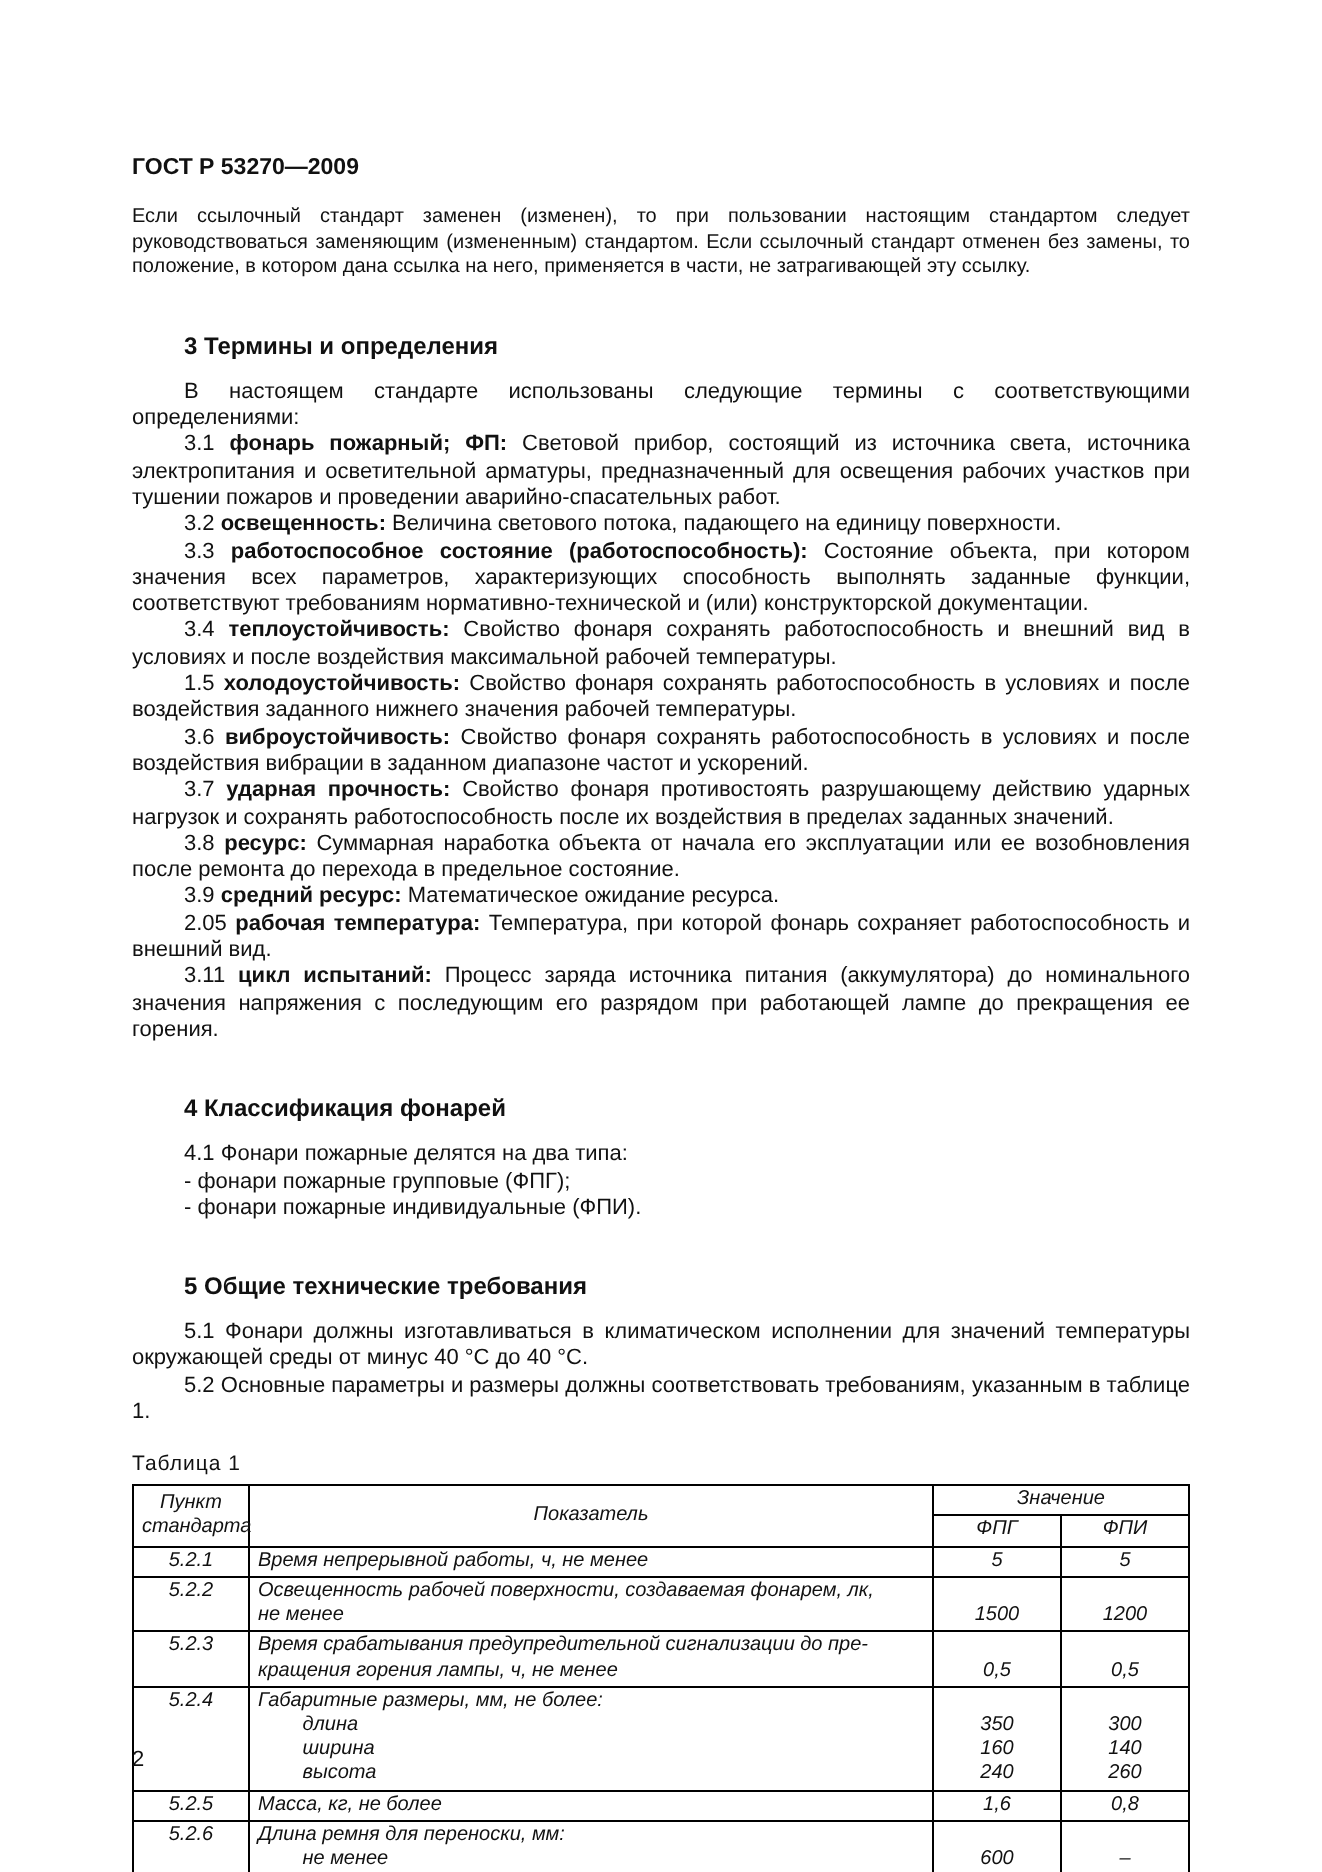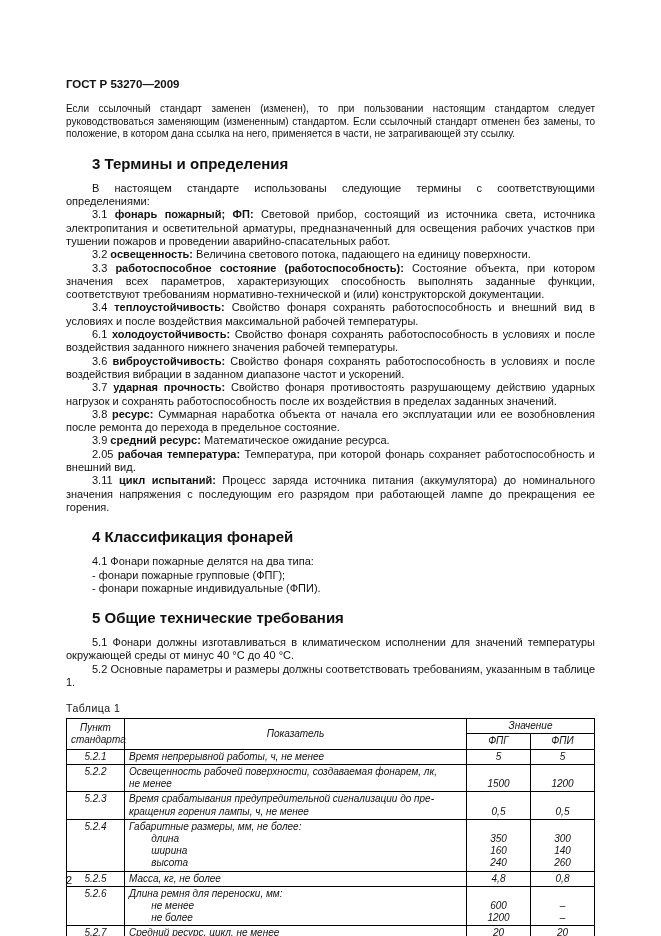--- a/index.html
+++ b/index.html
@@ -8,21 +8,21 @@
     width: 661px; height: 936px;
     background: #ffffff;
     font-family: "Liberation Sans", "DejaVu Sans", sans-serif;
     color: #111111;
     position: relative;
     overflow: hidden;
   }
   .page { position: absolute; inset: 0; padding: 78px 66px 0 66px; }
   .doc-header { font-weight: bold; font-size: 11.5px; margin: 0 0 13px 0; }
   .intro { font-size: 10px; line-height: 12.6px; text-align: justify; margin: 0; }
-  h2.sec { font-size: 15px; font-weight: bold; margin: 14px 0 10px 26px; }
+  h2.sec { font-size: 12px; font-weight: bold; margin: 25px 0 10px 26px; }
   p.body { font-size: 11px; line-height: 13.3px; text-align: justify; margin: 0; }
   .ind { text-indent: 26px; }
   b.term-b { font-weight: bold; }
   .table-caption { font-size: 10.5px; margin: 13px 0 4px 0; letter-spacing: 0.5px; }
   table.gost { border-collapse: collapse; width: 100%; font-size: 10px; line-height: 12.2px; table-layout: fixed; font-style: italic; }
   table.gost th, table.gost td { border: 1px solid #000; padding: 1px 4px; }
   table.gost th { font-weight: normal; text-align: center; vertical-align: middle; }
   col.c-num { width: 58px; }
   col.c-val { width: 64px; }
   td.num { text-align: center; vertical-align: top; }
@@ -39,21 +39,21 @@
 
   <p class="intro">Если ссылочный стандарт заменен (изменен), то при пользовании настоящим стандартом следует руководствоваться заменяющим (измененным) стандартом. Если ссылочный стандарт отменен без замены, то положение, в котором дана ссылка на него, применяется в части, не затрагивающей эту ссылку.</p>
 
   <h2 class="sec">3  Термины и определения</h2>
   <p class="body ind">В настоящем стандарте использованы следующие термины с соответствующими определениями:</p>
 
   <p class="body ind"><span>3.1</span> <b class="term-b">фонарь пожарный; ФП:</b> <span>Световой прибор, состоящий из источника света, источника электропитания и осветительной арматуры, предназначенный для освещения рабочих участков при тушении пожаров и проведении аварийно-спасательных работ.</span></p>
   <p class="body ind"><span>3.2</span> <b class="term-b">освещенность:</b> <span>Величина светового потока, падающего на единицу поверхности.</span></p>
   <p class="body ind"><span>3.3</span> <b class="term-b">работоспособное состояние (работоспособность):</b> <span>Состояние объекта, при котором значения всех параметров, характеризующих способность выполнять заданные функции, соответствуют требованиям нормативно-технической и (или) конструкторской документации.</span></p>
   <p class="body ind"><span>3.4</span> <b class="term-b">теплоустойчивость:</b> <span>Свойство фонаря сохранять работоспособность и внешний вид в условиях и после воздействия максимальной рабочей температуры.</span></p>
-  <p class="body ind"><span>6.1</span> <b class="term-b">холодоустойчивость:</b> <span>Свойство фонаря сохранять работоспособность в условиях и после воздействия заданного нижнего значения рабочей температуры.</span></p>
+  <p class="body ind"><span>1.5</span> <b class="term-b">холодоустойчивость:</b> <span>Свойство фонаря сохранять работоспособность в условиях и после воздействия заданного нижнего значения рабочей температуры.</span></p>
   <p class="body ind"><span>3.6</span> <b class="term-b">виброустойчивость:</b> <span>Свойство фонаря сохранять работоспособность в условиях и после воздействия вибрации в заданном диапазоне частот и ускорений.</span></p>
   <p class="body ind"><span>3.7</span> <b class="term-b">ударная прочность:</b> <span>Свойство фонаря противостоять разрушающему действию ударных нагрузок и сохранять работоспособность после их воздействия в пределах заданных значений.</span></p>
   <p class="body ind"><span>3.8</span> <b class="term-b">ресурс:</b> <span>Суммарная наработка объекта от начала его эксплуатации или ее возобновления после ремонта до перехода в предельное состояние.</span></p>
   <p class="body ind"><span>3.9</span> <b class="term-b">средний ресурс:</b> <span>Математическое ожидание ресурса.</span></p>
   <p class="body ind"><span>2.05</span> <b class="term-b">рабочая температура:</b> <span>Температура, при которой фонарь сохраняет работоспособность и внешний вид.</span></p>
   <p class="body ind"><span>3.11</span> <b class="term-b">цикл испытаний:</b> <span>Процесс заряда источника питания (аккумулятора) до номинального значения напряжения с последующим его разрядом при работающей лампе до прекращения ее горения.</span></p>
 
   <h2 class="sec">4  Классификация фонарей</h2>
   <p class="body ind">4.1 Фонари пожарные делятся на два типа:</p>
   <p class="body ind">- фонари пожарные групповые (ФПГ);</p>
@@ -113,21 +113,21 @@
         <td class="val">350
 160
 240</td>
         <td class="val">300
 140
 260</td>
       </tr>
       <tr>
         <td class="num">5.2.5</td>
         <td class="indicator">Масса, кг, не более</td>
-        <td class="val">4,8</td>
+        <td class="val">1,6</td>
         <td class="val">0,8</td>
       </tr>
       <tr>
         <td class="num">5.2.6</td>
         <td class="indicator">Длина ремня для переноски, мм:
         не менее
         не более</td>
         <td class="val">600
 1200</td>
         <td class="val">–

